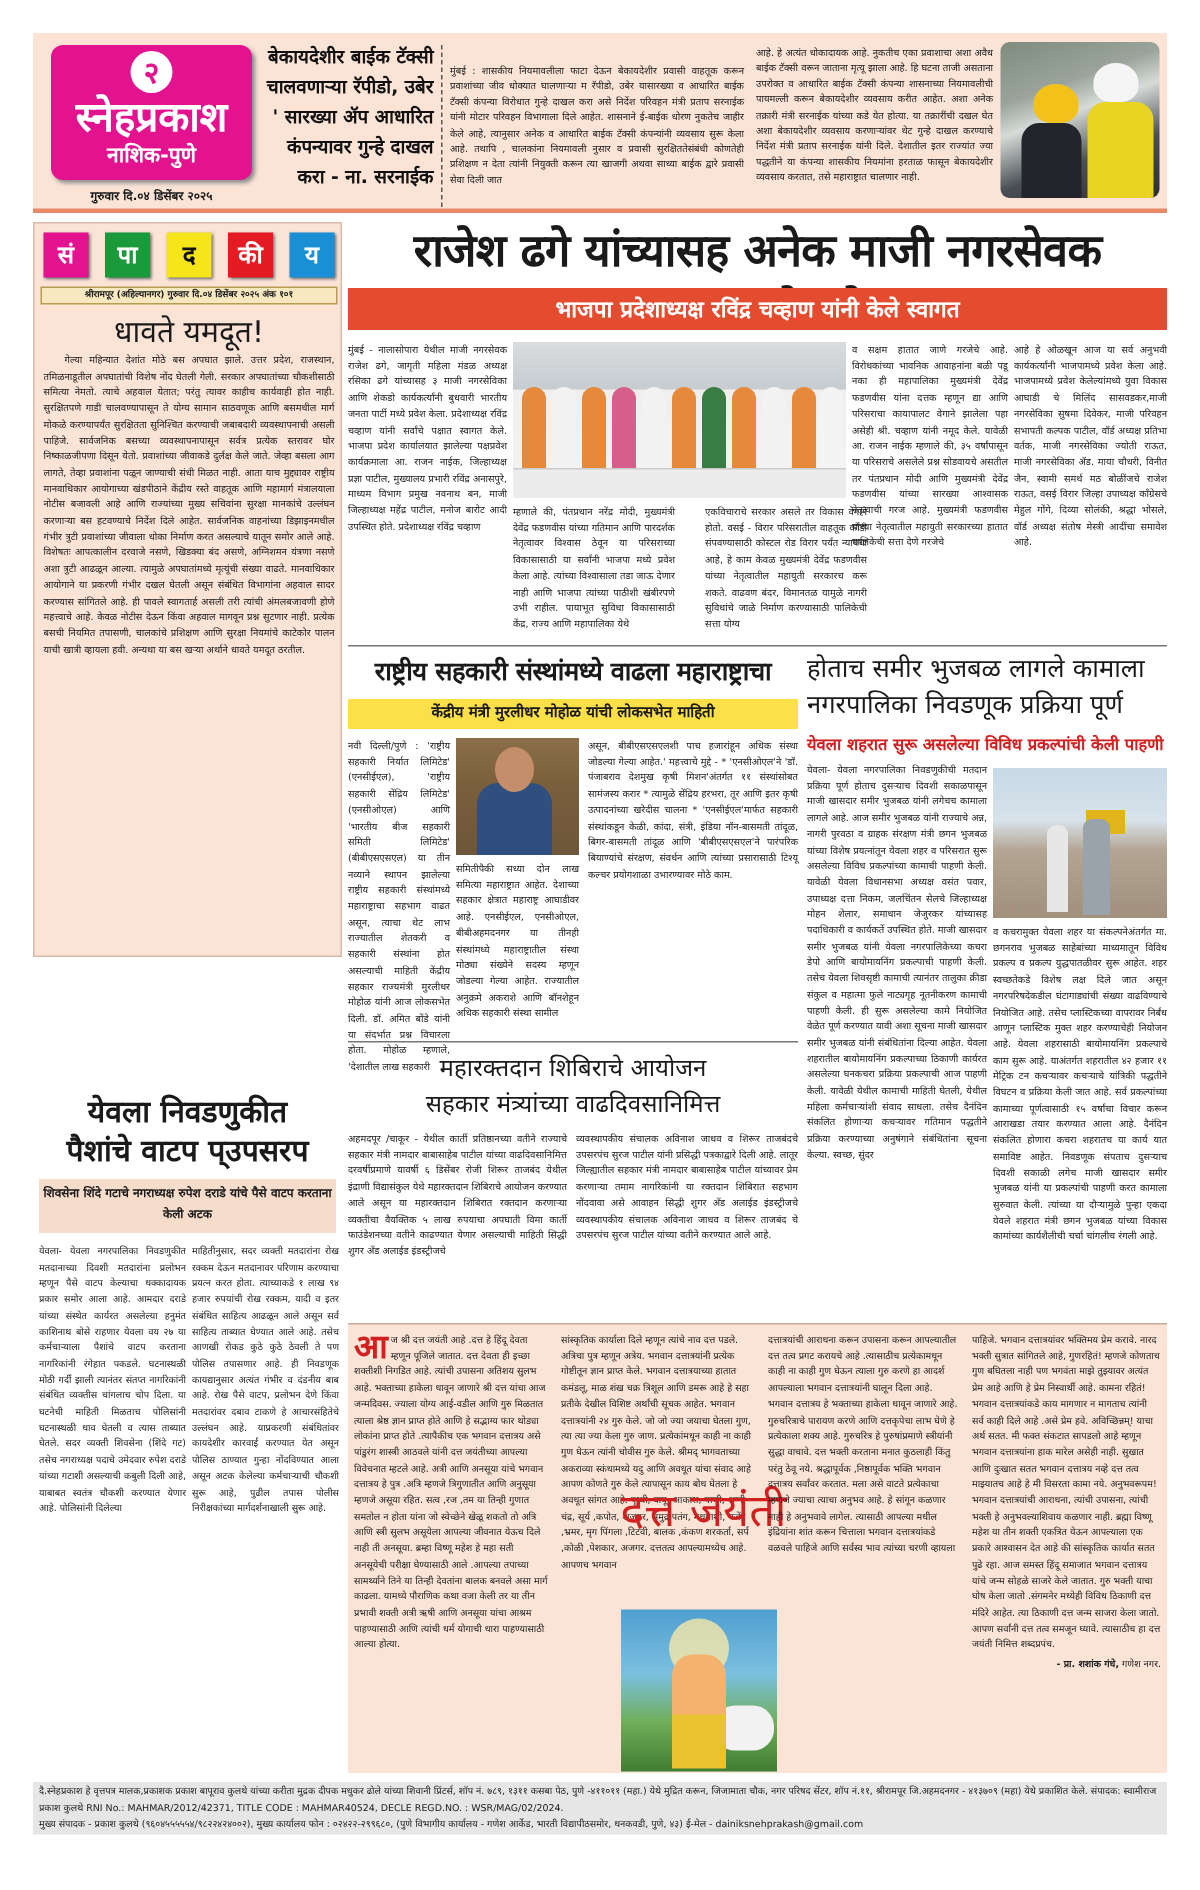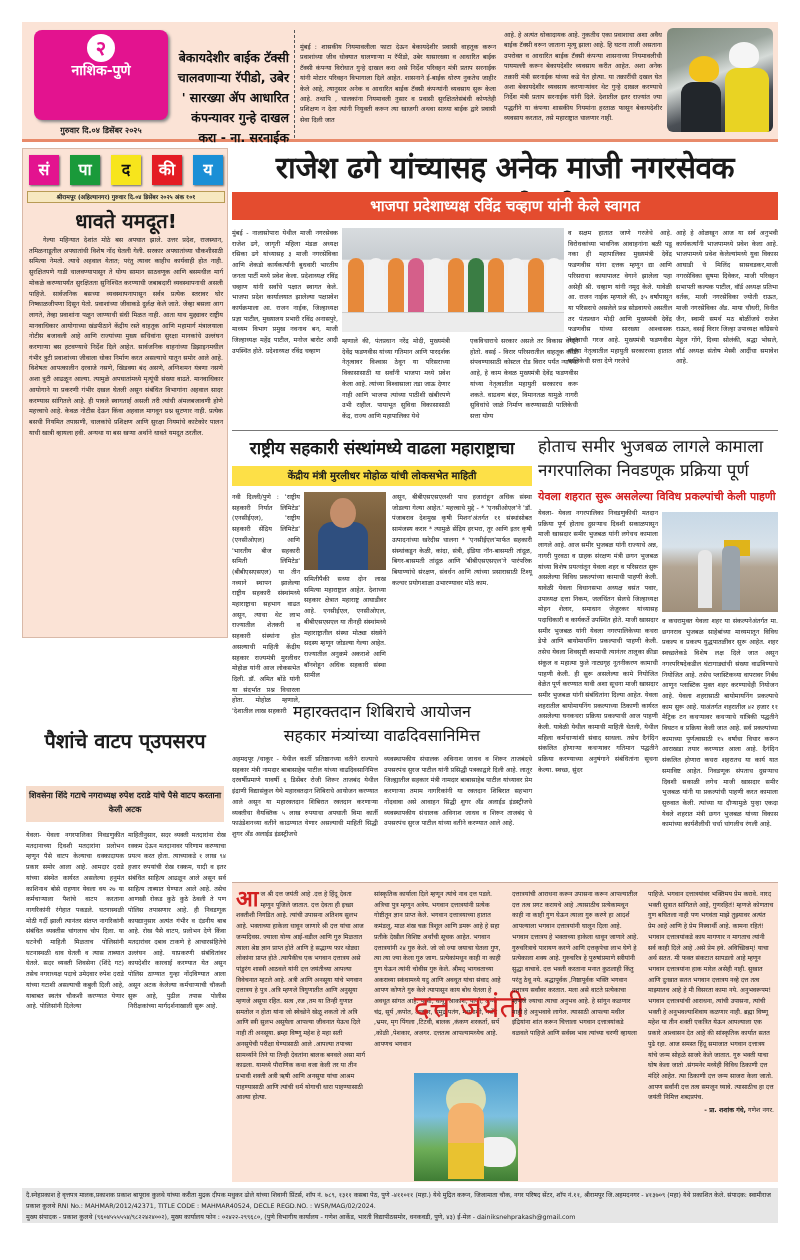--- a/index.html
+++ b/index.html
@@ -7,38 +7,38 @@
   body { font-family: "DejaVu Sans", "Liberation Sans", sans-serif; color: #1a1a1a; position: relative; }
   .page { position: absolute; left: 22px; top: 22px; width: 756px; }
 
   
   .masthead { position: absolute; left: 0; top: 0; width: 756px; height: 120px; background: #fbe3d6; border-bottom: 3px solid #e88a6a; }
   .logo { position: absolute; left: 12px; top: 8px; width: 134px; height: 90px; background: #e3138f; border-radius: 8px; box-shadow: 2px 2px 3px #888; color: #fff; text-align: center; }
   .logo .num { display: block; width: 28px; height: 28px; margin: 4px auto 0; background: #fff; color: #e3138f; border-radius: 50%; font-size: 20px; line-height: 28px; font-weight: bold; }
   .logo .name { display: block; font-size: 27px; font-weight: bold; line-height: 34px; }
   .logo .city { display: block; font-size: 14px; font-weight: bold; line-height: 16px; }
   .mast-date { position: absolute; left: 14px; top: 102px; width: 130px; font-size: 8px; text-align: center; font-weight: bold; }
-  .mast-headline { position: absolute; left: 155px; top: 6px; width: 112px; font-size: 12.5px; font-weight: bold; line-height: 20px; text-align: right; color: #111; margin-top: 20px; }
+  .mast-headline { position: absolute; left: 155px; top: 6px; width: 112px; font-size: 12.5px; font-weight: bold; line-height: 20px; text-align: right; color: #111; }
   .mast-divider { position: absolute; left: 272px; top: 8px; width: 0; height: 108px; border-left: 1px dashed #555; }
   .mast-body { position: absolute; left: 278px; top: 20px; width: 196px; font-size: 6.4px; line-height: 10.4px; text-align: justify; }
   .mast-body2 { position: absolute; left: 482px; top: 8px; width: 182px; font-size: 6.4px; line-height: 10.4px; text-align: justify; }
   .mast-photo { position: absolute; left: 645px; top: 6px; width: 106px; height: 104px; border-radius: 6px; background: linear-gradient(160deg,#7f8b7d 0%,#9aa49c 30%,#d6dbd8 45%,#4a4f55 70%,#2b2e33 100%); overflow: hidden; }
   .mast-photo .helmet1 { position: absolute; left: 22px; top: 28px; width: 30px; height: 26px; background: #f2c21b; border-radius: 50% 50% 40% 40%; }
   .mast-photo .helmet2 { position: absolute; left: 62px; top: 14px; width: 30px; height: 26px; background: #f5f5f5; border-radius: 50% 50% 40% 40%; }
   .mast-photo .jacket1 { position: absolute; left: 14px; top: 54px; width: 40px; height: 50px; background: #22262b; border-radius: 12px 12px 0 0; }
   .mast-photo .jacket2 { position: absolute; left: 58px; top: 40px; width: 44px; height: 64px; background: #e9d323; border-radius: 12px 12px 0 0; }
 
   
   .left { position: absolute; left: 0; top: 126px; width: 206px; }
   .sampadakiya { position: absolute; left: 0; top: 0; width: 206px; height: 490px; background: #fbe3d6; border: 1px solid #d9b9a8; }
   .sp-tiles { position: absolute; left: 6px; top: 6px; width: 194px; height: 30px; display: flex; justify-content: space-between; }
   .sp-tile { width: 30px; height: 30px; color: #fff; font-weight: bold; font-size: 16px; text-align: center; line-height: 30px; box-shadow: 1px 1px 2px #666; }
   .sp-tile.t3 { color: #111; }
   .sp-dateline { position: absolute; left: 4px; top: 42px; width: 198px; height: 12px; border: 1px solid #b89b55; background: #f7e8c0; font-size: 6px; line-height: 10px; text-align: center; font-weight: bold; }
-  .sp-title { position: absolute; left: 0; top: 58px; width: 206px; text-align: center; font-size: 20px; font-weight: bold; }
+  .sp-title { position: absolute; left: 0; top: 58px; width: 206px; text-align: center; font-size: 20px; font-weight: normal; }
   .sp-body { position: absolute; left: 6px; top: 86px; width: 194px; font-size: 6.4px; line-height: 10.7px; text-align: justify; text-indent: 14px; }
 
   .yeola { position: absolute; left: 0; top: 580px; width: 206px; }
   .yeola-title { position: absolute; left: 0; top: 0; width: 206px; text-align: center; font-size: 20px; line-height: 26px; font-weight: bold; }
   .yeola-sub { position: absolute; left: 4px; top: 58px; width: 198px; height: 36px; background: #f6dccb; font-size: 8px; line-height: 14px; font-weight: bold; text-align: center; padding-top: 3px; }
   .yeola-col { position: absolute; top: 102px; width: 98px; font-size: 6.3px; line-height: 10.7px; text-align: justify; }
 
   
   .main { position: absolute; left: 210px; top: 126px; width: 546px; }
   .headline { position: absolute; left: 0; top: 0; width: 546px; text-align: center; font-size: 30px; font-weight: bold; line-height: 40px; letter-spacing: -0.5px; }
@@ -82,20 +82,21 @@
   b { font-weight: bold; }
 </style>
 </head>
 <body>
 
 <div class="page">
 
   <div class="masthead">
     <div class="logo">
       <span class="num">२</span>
+      <span class="name">स्नेहप्रकाश</span>
       <span class="city">नाशिक-पुणे</span>
     </div>
     <div class="mast-date">गुरुवार दि.०४ डिसेंबर २०२५</div>
     <div class="mast-headline">बेकायदेशीर बाईक टॅक्सी चालवणाऱ्या रॅपीडो, उबेर ' सारख्या ॲप आधारित कंपन्यावर गुन्हे दाखल करा - ना. सरनाईक</div>
     <div class="mast-divider"></div>
     <div class="mast-body">मुंबई : शासकीय नियमावलीला फाटा देऊन बेकायदेशीर प्रवासी वाहतूक करून प्रवाशांच्या जीव धोक्यात घालणाऱ्या म रॅपीडो, उबेर यासारख्या व आधारित बाईक टॅक्सी कंपन्या विरोधात गुन्हे दाखल करा असे निर्देश परिवहन मंत्री प्रताप सरनाईक यांनी मोटार परिवहन विभागाला दिले आहेत. शासनाने ई-बाईक धोरण नुकतेच जाहीर केले आहे, त्यानुसार अनेक व आधारित बाईक टॅक्सी कंपन्यांनी व्यवसाय सुरू केला आहे. तथापि , चालकांना नियमावली नुसार व प्रवासी सुरक्षिततेसंबंधी कोणतेही प्रशिक्षण न देता त्यांनी नियुक्ती करून त्या खाजगी अथवा साध्या बाईक द्वारे प्रवासी सेवा दिली जात</div>
     <div class="mast-body2" style="width:158px;">आहे. हे अत्यंत धोकादायक आहे. नुकतीच एका प्रवाशाचा अशा अवैध बाईक टॅक्सी वरून जाताना मृत्यू झाला आहे. हि घटना ताजी असताना उपरोक्त व आधारित बाईक टॅक्सी कंपन्या शासनाच्या नियमावलीची पायमल्ली करून बेकायदेशीर व्यवसाय करीत आहेत. अशा अनेक तक्रारी मंत्री सरनाईक यांच्या कडे येत होत्या. या तक्रारींची दखल घेत अशा बेकायदेशीर व्यवसाय करणाऱ्यांवर थेट गुन्हे दाखल करण्याचे निर्देश मंत्री प्रताप सरनाईक यांनी दिले. देशातील इतर राज्यांत ज्या पद्धतीने या कंपन्या शासकीय नियमांना हरताळ फासून बेकायदेशीर व्यवसाय करतात, तसे महाराष्ट्रात चालणार नाही.</div>
     <div class="mast-photo">
       <div class="jacket1"></div>
       <div class="jacket2"></div>
@@ -113,20 +114,21 @@
         <div class="sp-tile t4" style="background:#e41b23">की</div>
         <div class="sp-tile t5" style="background:#1a8fd6">य</div>
       </div>
       <div class="sp-dateline">श्रीरामपूर (अहिल्यानगर) गुरुवार दि.०४ डिसेंबर २०२५ अंक १०१</div>
       <div class="sp-title">धावते यमदूत!</div>
       <div class="sp-body">गेल्या महिन्यात देशांत मोठे बस अपघात झाले. उत्तर प्रदेश, राजस्थान, तमिळनाडूतील अपघातांची विशेष नोंद घेतली गेली. सरकार अपघातांच्या चौकशीसाठी समित्या नेमतो. त्याचे अहवाल येतात; परंतु त्यावर काहीच कार्यवाही होत नाही. सुरक्षितपणे गाडी चालवण्यापासून ते योग्य सामान साठवणूक आणि बसमधील मार्ग मोकळे करण्यापर्यंत सुरक्षितता सुनिश्चित करण्याची जबाबदारी व्यवस्थापनाची असली पाहिजे. सार्वजनिक बसच्या व्यवस्थापनापासून सर्वत्र प्रत्येक स्तरावर घोर निष्काळजीपणा दिसून येतो. प्रवाशांच्या जीवाकडे दुर्लक्ष केले जाते. जेव्हा बसला आग लागते, तेव्हा प्रवाशांना पळून जाण्याची संधी मिळत नाही. आता याच मुद्द्यावर राष्ट्रीय मानवाधिकार आयोगाच्या खंडपीठाने केंद्रीय रस्ते वाहतूक आणि महामार्ग मंत्रालयाला नोटीस बजावली आहे आणि राज्यांच्या मुख्य सचिवांना सुरक्षा मानकांचे उल्लंघन करणाऱ्या बस हटवण्याचे निर्देश दिले आहेत. सार्वजनिक वाहनांच्या डिझाइनमधील गंभीर त्रुटी प्रवाशांच्या जीवाला धोका निर्माण करत असल्याचे यातून समोर आले आहे. विशेषतः आपत्कालीन दरवाजे नसणे, खिडक्या बंद असणे, अग्निशमन यंत्रणा नसणे अशा त्रुटी आढळून आल्या. त्यामुळे अपघातांमध्ये मृत्यूंची संख्या वाढते. मानवाधिकार आयोगाने या प्रकरणी गंभीर दखल घेतली असून संबंधित विभागांना अहवाल सादर करण्यास सांगितले आहे. ही पावले स्वागतार्ह असली तरी त्यांची अंमलबजावणी होणे महत्त्वाचे आहे. केवळ नोटीस देऊन किंवा अहवाल मागवून प्रश्न सुटणार नाही. प्रत्येक बसची नियमित तपासणी, चालकांचे प्रशिक्षण आणि सुरक्षा नियमांचे काटेकोर पालन याची खात्री व्हायला हवी. अन्यथा या बस खऱ्या अर्थाने धावते यमदूत ठरतील.</div>
     </div>
 
     <div class="yeola">
       <div class="yeola-title">
+        <div>येवला निवडणुकीत</div>
         <div>पैशांचे वाटप प्उपसरप</div>
       </div>
       <div class="yeola-sub">शिवसेना शिंदे गटाचे नगराध्यक्ष रुपेश दराडे यांचे पैसे वाटप करताना केली अटक</div>
       <div class="yeola-col" style="left:4px;">येवला- येवला नगरपालिका निवडणुकीत मतदानाच्या दिवशी मतदारांना प्रलोभन म्हणून पैसे वाटप केल्याचा धक्कादायक प्रकार समोर आला आहे. आमदार दराडे यांच्या संस्थेत कार्यरत असलेल्या हनुमंत काशिनाथ बोसे राहणार येवला वय २७ या कर्मचाऱ्याला पैशांचे वाटप करताना नागरिकांनी रंगेहात पकडले. घटनास्थळी मोठी गर्दी झाली त्यानंतर संतप्त नागरिकांनी संबंधित व्यक्तीस चांगलाच चोप दिला. या घटनेची माहिती मिळताच पोलिसांनी घटनास्थळी धाव घेतली व त्यास ताब्यात घेतले. सदर व्यक्ती शिवसेना (शिंदे गट) तसेच नगराध्यक्ष पदाचे उमेदवार रुपेश दराडे यांच्या गटाशी असल्याची कबुली दिली आहे, याबाबत स्वतंत्र चौकशी करण्यात येणार आहे. पोलिसांनी दिलेल्या</div>
       <div class="yeola-col" style="left:106px;">माहितीनुसार, सदर व्यक्ती मतदारांना रोख रक्कम देऊन मतदानावर परिणाम करण्याचा प्रयत्न करत होता. त्याच्याकडे १ लाख ९४ हजार रुपयांची रोख रक्कम, यादी व इतर संबंधित साहित्य आढळून आले असून सर्व साहित्य ताब्यात घेण्यात आले आहे. तसेच आणखी रोकड कुठे कुठे ठेवली ते पण पोलिस तपासणार आहे. ही निवडणूक कायद्यानुसार अत्यंत गंभीर व दंडनीय बाब आहे. रोख पैसे वाटप, प्रलोभन देणे किंवा मतदारांवर दबाव टाकणे हे आचारसंहितेचे उल्लंघन आहे. याप्रकरणी संबंधितांवर कायदेशीर कारवाई करण्यात येत असून पोलिस ठाण्यात गुन्हा नोंदविण्यात आला असून अटक केलेल्या कर्मचाऱ्याची चौकशी सुरू आहे, पुढील तपास पोलीस निरीक्षकांच्या मार्गदर्शनाखाली सुरू आहे.</div>
     </div>
   </div>
 
   <div class="main">
     <div class="headline">राजेश ढगे यांच्यासह अनेक माजी नगरसेवक भाजपामध्ये प्रवेश</div>
@@ -154,21 +156,21 @@
 
     <div class="rule" style="left:0; top:282px; width:546px;"></div>
 
     <div class="sahakar-head">राष्ट्रीय सहकारी संस्थांमध्ये वाढला महाराष्ट्राचा सहभाग</div>
     <div class="sahakar-sub">केंद्रीय मंत्री मुरलीधर मोहोळ यांची लोकसभेत माहिती</div>
     <div class="bjp-col" style="left:0; top:344px; width:68px;">नवी दिल्ली/पुणे : 'राष्ट्रीय सहकारी निर्यात लिमिटेड' (एनसीईएल), 'राष्ट्रीय सहकारी सेंद्रिय लिमिटेड' (एनसीओएल) आणि 'भारतीय बीज सहकारी समिती लिमिटेड' (बीबीएसएसएल) या तीन नव्याने स्थापन झालेल्या राष्ट्रीय सहकारी संस्थांमध्ये महाराष्ट्राचा सहभाग वाढत असून, त्याचा थेट लाभ राज्यातील शेतकरी व सहकारी संस्थांना होत असल्याची माहिती केंद्रीय सहकार राज्यमंत्री मुरलीधर मोहोळ यांनी आज लोकसभेत दिली. डॉ. अमित बोंडे यांनी या संदर्भात प्रश्न विचारला होता. मोहोळ म्हणाले, 'देशातील लाख सहकारी</div>
     <div class="mohol-photo">
       <div class="jacket"></div>
       <div class="head"></div>
     </div>
-    <div class="bjp-col" style="left:72px; top:426px; width:82px;">समितीपैकी सध्या दोन लाख समित्या महाराष्ट्रात आहेत. देशाच्या सहकार क्षेत्रात महाराष्ट्र आघाडीवर आहे. एनसीईएल, एनसीओएल, बीबीएसएसएल या तीनही संस्थांमध्ये महाराष्ट्रातील संस्था मोठ्या संख्येने सदस्य म्हणून जोडल्या गेल्या आहेत. राज्यातील अनुक्रमे अकराशे आणि बॉनशेहून अधिक सहकारी संस्था सामील</div>
+    <div class="bjp-col" style="left:72px; top:426px; width:82px;">समितीपैकी सध्या दोन लाख समित्या महाराष्ट्रात आहेत. देशाच्या सहकार क्षेत्रात महाराष्ट्र आघाडीवर आहे. एनसीईएल, एनसीओएल, बीबीअहमदनगर या तीनही संस्थांमध्ये महाराष्ट्रातील संस्था मोठ्या संख्येने सदस्य म्हणून जोडल्या गेल्या आहेत. राज्यातील अनुक्रमे अकराशे आणि बॉनशेहून अधिक सहकारी संस्था सामील</div>
     <div class="bjp-col" style="left:160px; top:344px; width:140px;">असून, बीबीएसएसएलशी पाच हजारांहून अधिक संस्था जोडल्या गेल्या आहेत.' महत्त्वाचे मुद्दे - * 'एनसीओएल'ने 'डॉ. पंजाबराव देशमुख कृषी मिशन'अंतर्गत ११ संस्थांसोबत सामंजस्य करार * त्यामुळे सेंद्रिय हरभरा, तूर आणि इतर कृषी उत्पादनांच्या खरेदीस चालना * 'एनसीईएल'मार्फत सहकारी संस्थांकडून केळी, कांदा, संत्री, इंडिया नॉन-बासमती तांदूळ, बिगर-बासमती तांदूळ आणि 'बीबीएसएसएल'ने पारंपरिक बियाण्यांचे संरक्षण, संवर्धन आणि त्यांच्या प्रसारासाठी टिश्यू कल्चर प्रयोगशाळा उभारण्यावर मोठे काम.</div>
 
     <div class="rule" style="left:0; top:546px; width:300px;"></div>
     <div class="mahar-head">
       <div>महारक्तदान शिबिराचे आयोजन</div>
       <div>सहकार मंत्र्यांच्या वाढदिवसानिमित्त</div>
     </div>
     <div class="bjp-col" style="left:0; top:606px; width:146px;">अहमदपूर /चाकूर - येथील कार्ती प्रतिष्ठानच्या वतीने राज्याचे सहकार मंत्री नामदार बाबासाहेब पाटील यांच्या वाढदिवसानिमित्त दरवर्षीप्रमाणे यावर्षी ६ डिसेंबर रोजी शिरूर ताजबंद येथील इंद्राणी विद्यासंकुल येथे महारक्तदान शिबिराचे आयोजन करण्यात आले असून या महारक्तदान शिबिरात रक्तदान करणाऱ्या व्यक्तीचा वैयक्तिक ५ लाख रुपयाचा अपघाती विमा कार्ती फाउंडेशनच्या वतीने काढण्यात येणार असल्याची माहिती सिद्धी शुगर अँड अलाईड इंडस्ट्रीजचे</div>
     <div class="bjp-col" style="left:152px; top:606px; width:148px;">व्यवस्थापकीय संचालक अविनाश जाधव व शिरूर ताजबंदचे उपसरपंच सुरज पाटील यांनी प्रसिद्धी पत्रकाद्वारे दिली आहे. लातूर जिल्ह्यातील सहकार मंत्री नामदार बाबासाहेब पाटील यांच्यावर प्रेम करणाऱ्या तमाम नागरिकांनी या रक्तदान शिबिरात सहभाग नोंदवावा असे आवाहन सिद्धी शुगर अँड अलाईड इंडस्ट्रीजचे व्यवस्थापकीय संचालक अविनाश जाधव व शिरूर ताजबंद चे उपसरपंच सुरज पाटील यांच्या वतीने करण्यात आले आहे.</div>
 

